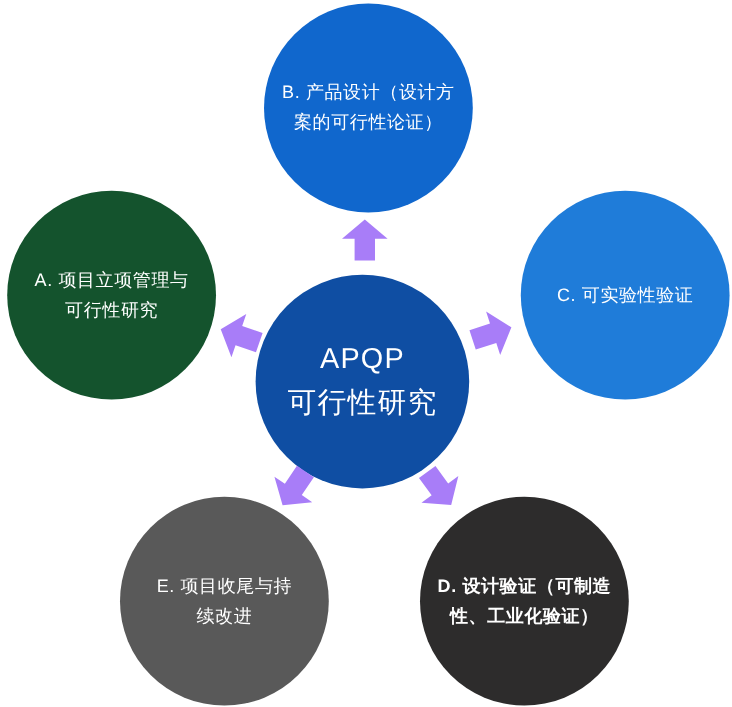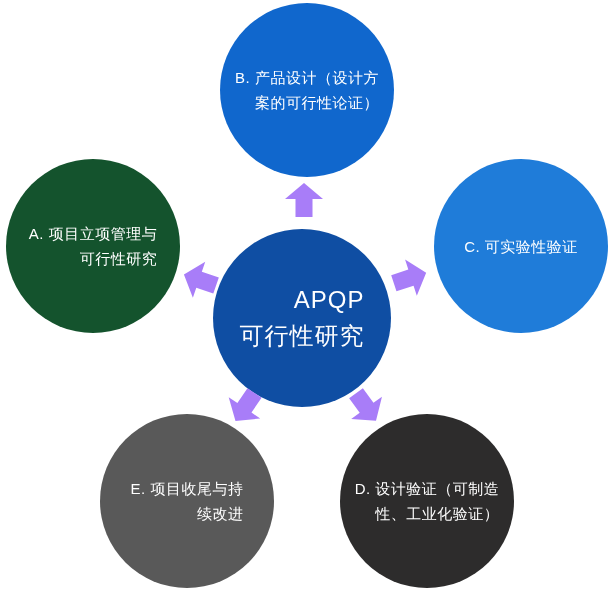--- a/index.html
+++ b/index.html
@@ -14,21 +14,21 @@
     height: 589px;
     background: #ffffff;
     overflow: hidden;
   }
   .circle {
     position: absolute;
     border-radius: 50%;
     display: flex;
     align-items: center;
     justify-content: center;
-    text-align: right;
+    text-align: center;
     color: #ffffff;
   }
   .node {
     width: 174px;
     height: 174px;
   }
   .node-label {
     font-size: 15px;
     line-height: 25px;
     white-space: pre-line;
@@ -44,21 +44,21 @@
   .center-label {
     font-size: 24px;
     line-height: 36px;
     white-space: pre-line;
     letter-spacing: 1px;
   }
   .node-b { left: 220px; top: 3px; }
   .node-a { left: 6px;   top: 159px; }
   .node-c { left: 434px; top: 159px; }
   .node-e { left: 100px;  top: 414px; }
-  .node-d { left: 340px; top: 414px; }
+  .node-d { left: 350px; top: 414px; font-weight: bold; }
   .arrows-overlay {
     position: absolute;
     left: 0;
     top: 0;
     width: 610px;
     height: 589px;
     pointer-events: none;
   }
 </style>
 </head>

